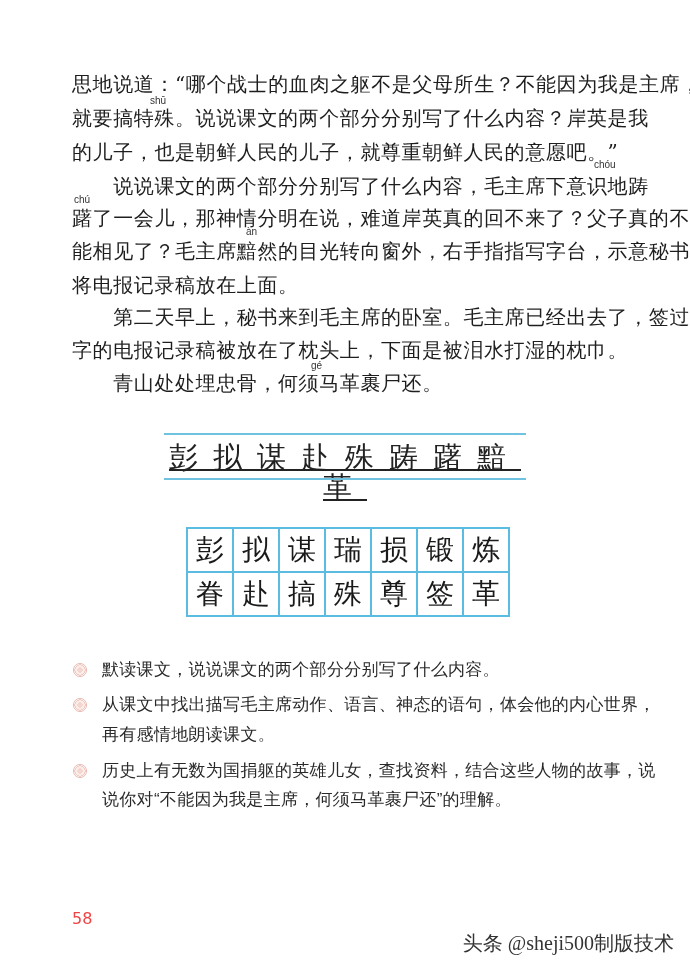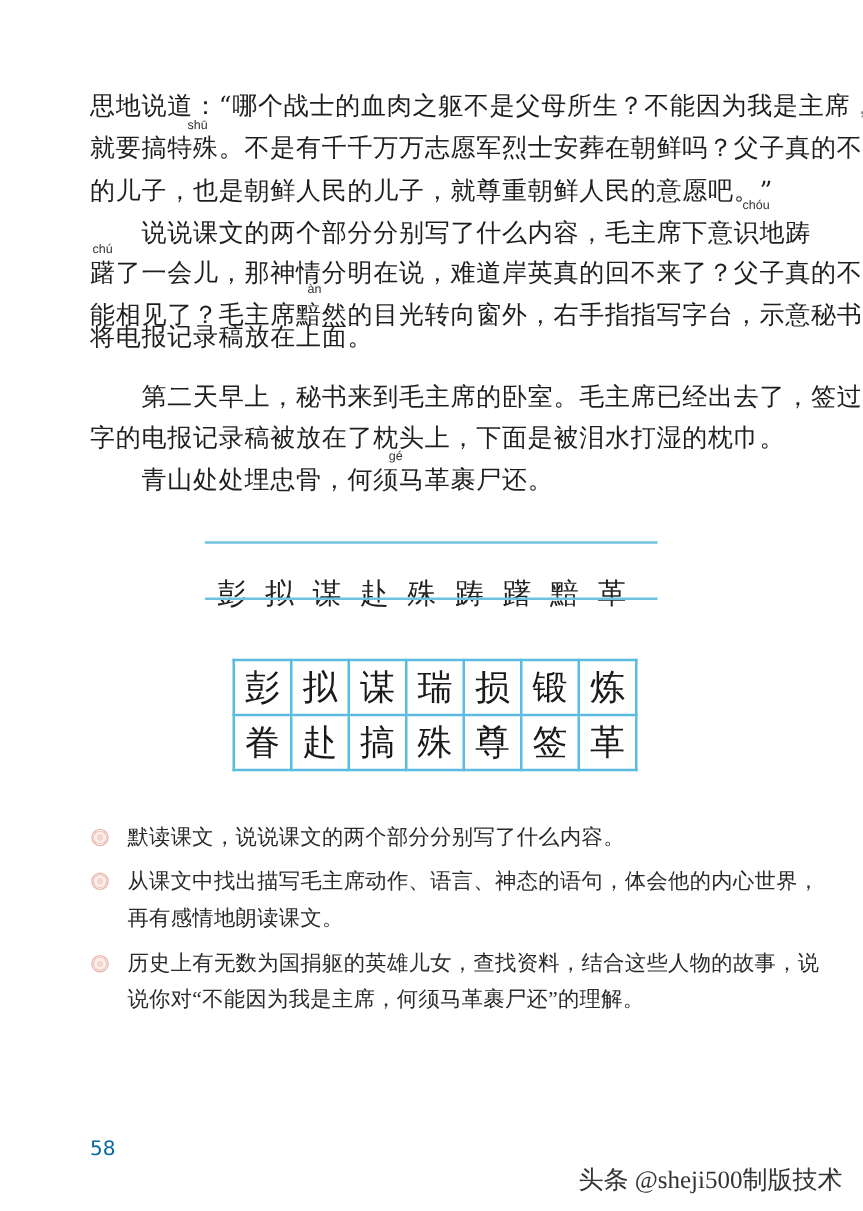--- a/index.html
+++ b/index.html
@@ -10,63 +10,64 @@
     .line {
       position: absolute; left: 72px; width: 548px; font-size: 20px; line-height: 24px;
       white-space: nowrap; letter-spacing: 0.6px;
     }
     .py {
       position: absolute; font-family: Liberation Sans, sans-serif; font-size: 10px;
       color: #333; line-height: 10px;
     }
     .band-line { position: absolute; left: 164px; width: 362px; height: 2px; background: #6fc3e0; }
     .band-text {
-      position: absolute; left: 164px; width: 362px; top: 460px; text-align: center;
-      font-size: 23px; letter-spacing: 15px; line-height: 30px; color: #222;
+      position: absolute; left: 164px; width: 362px; top: 442px; text-align: center;
+      font-size: 29px; letter-spacing: 15px; line-height: 30px; color: #222;
       font-family: "DejaVu Serif", serif;
+      text-decoration: underline;
     }
     .grid {
       position: absolute; left: 186px; top: 527px; border-collapse: collapse;
     }
     .grid td {
       width: 44px; height: 42px; border: 2px solid #5bbbe0; text-align: center; vertical-align: middle;
       font-size: 28px; padding: 0; color: #1a1a1a;
     }
     .q-icon {
       position: absolute; left: 73px; width: 14px; height: 14px; border-radius: 50%;
       border: 1.5px solid #e6b6ad; box-sizing: border-box;
       background: radial-gradient(circle, #f3d6cf 0 30%, #fbeeea 31% 55%, #f0c9c0 56% 65%, #fff 66%);
     }
     .q-line {
       position: absolute; left: 102px; width: 520px; font-size: 17px; line-height: 22px; white-space: nowrap;
-      font-family: Liberation Serif, serif; color: #2a2a2a; letter-spacing: 0.3px;
+      font-family: Liberation Sans, sans-serif; color: #2a2a2a; letter-spacing: 0.3px;
     }
     .page-num {
       position: absolute; left: 72px; top: 909px; font-size: 16px;
-      font-family: "DejaVu Sans", "Liberation Sans", sans-serif; color: #0369a1;
+      font-family: "DejaVu Sans", "Liberation Sans", sans-serif; color: #ef4444;
     }
     .watermark {
       position: absolute; right: 16px; top: 930px; font-size: 20px;
       font-family: Liberation Serif, serif; color: #333;
     }
   </style>
 </head>
 <body>
 
 <div class="line" style="top:72px">思地说道：“哪个战士的血肉之躯不是父母所生？不能因为我是主席，</div>
 <div class="py" style="left:150px; top:96px">shū</div>
-<div class="line" style="top:106px">就要搞特殊。不是有千千万万志愿军烈士安葬在朝鲜吗？父子真的不</div>
+<div class="line" style="top:106px">就要搞特殊。说说课文的两个部分分别写了什么内容？岸英是我</div>
 <div class="line" style="top:140px">的儿子，也是朝鲜人民的儿子，就尊重朝鲜人民的意愿吧。”</div>
 <div class="py" style="left:594px; top:160px">chóu</div>
 <div class="line" style="top:174px">　　说说课文的两个部分分别写了什么内容，毛主席下意识地踌</div>
 <div class="py" style="left:74px; top:195px">chú</div>
 <div class="line" style="top:206px">躇了一会儿，那神情分明在说，难道岸英真的回不来了？父子真的不</div>
 <div class="py" style="left:246px; top:227px">àn</div>
 <div class="line" style="top:239px">能相见了？毛主席黯然的目光转向窗外，右手指指写字台，示意秘书</div>
-<div class="line" style="top:257px">将电报记录稿放在上面。</div>
+<div class="line" style="top:273px">将电报记录稿放在上面。</div>
 <div class="line" style="top:305px">　　第二天早上，秘书来到毛主席的卧室。毛主席已经出去了，签过</div>
 <div class="line" style="top:338px">字的电报记录稿被放在了枕头上，下面是被泪水打湿的枕巾。</div>
 <div class="py" style="left:311px; top:361px">gé</div>
 <div class="line" style="top:371px">　　青山处处埋忠骨，何须马革裹尸还。</div>
 
 <div class="band-line" style="top:433px"></div>
 <div class="band-text">彭拟谋赴殊踌躇黯革</div>
 <div class="band-line" style="top:478px"></div>
 
 <table class="grid">

